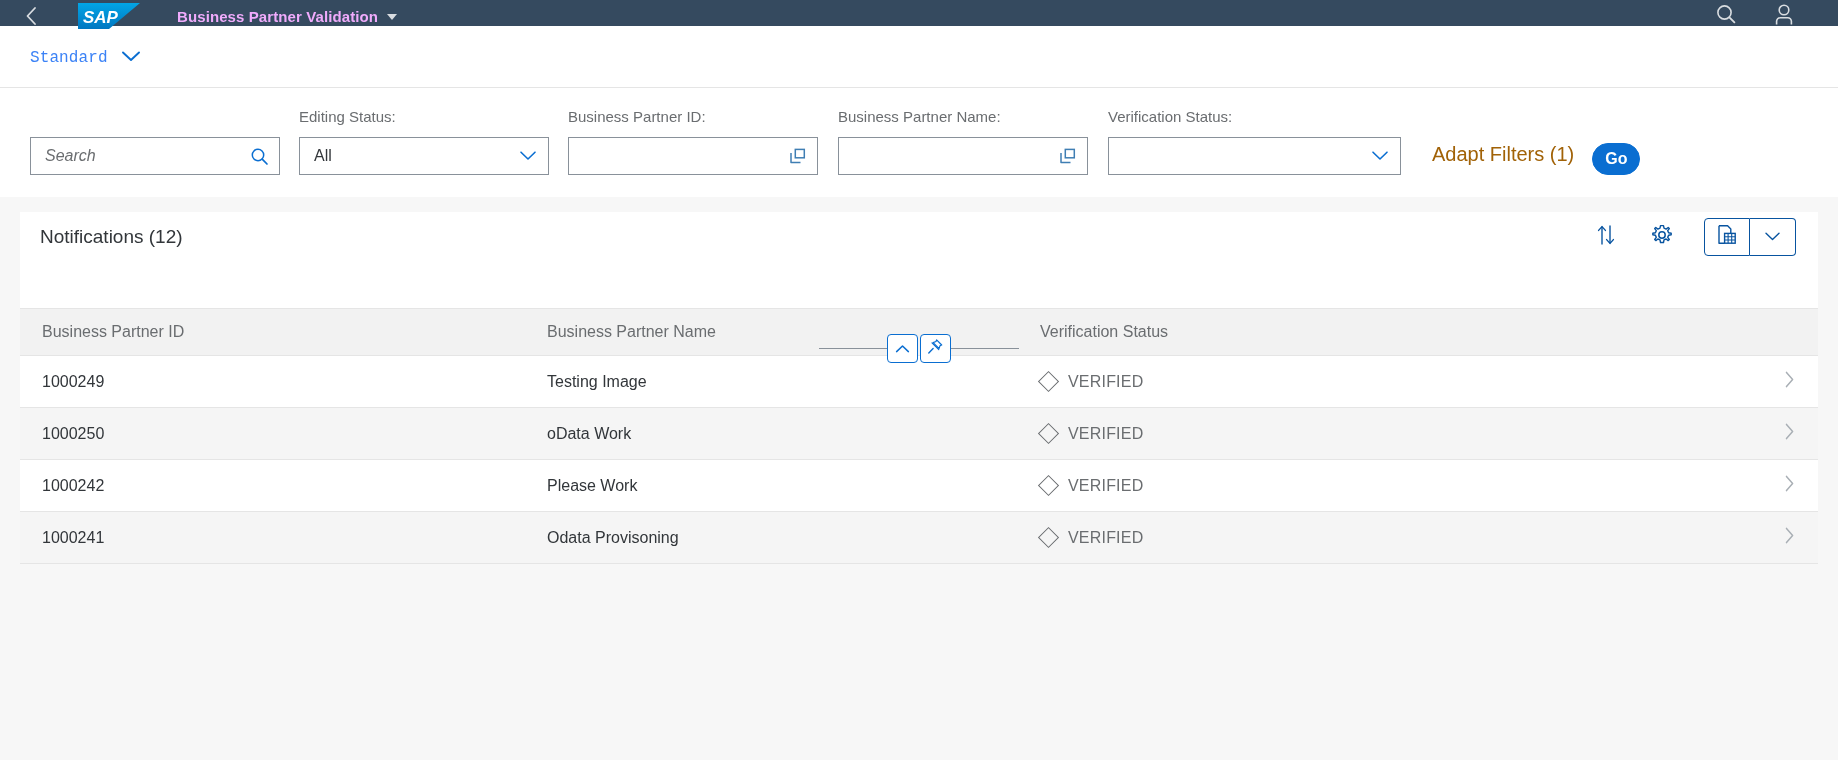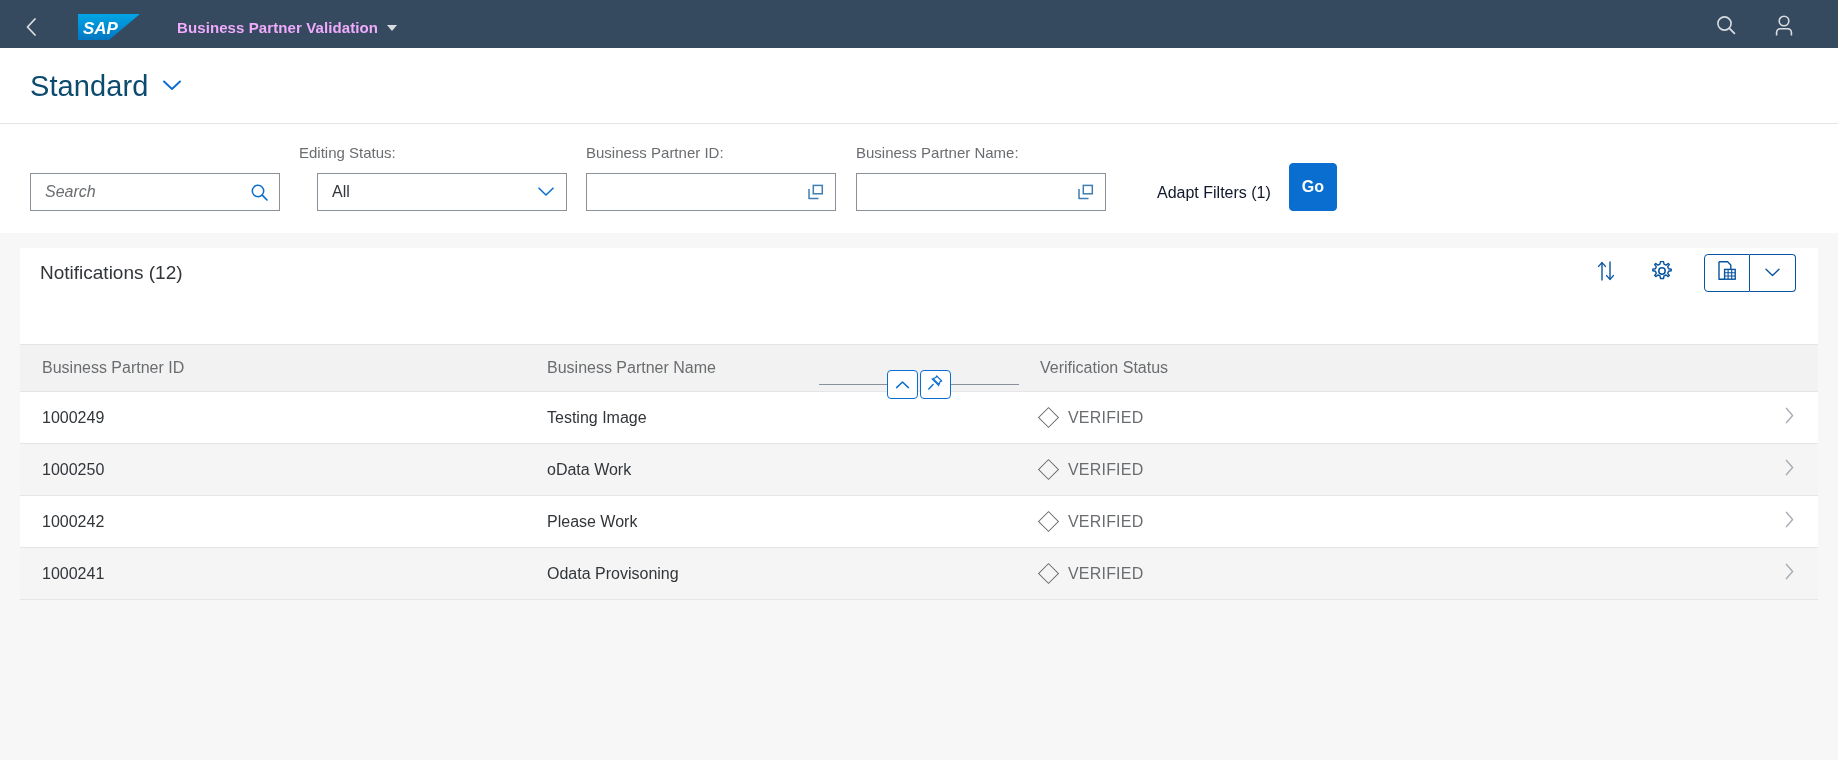--- a/index.html
+++ b/index.html
@@ -7,21 +7,21 @@
     margin: 0; padding: 0;
     width: 1838px; height: 760px;
     overflow: hidden;
     background: #f7f7f7;
     font-family: "Liberation Sans", sans-serif;
     -webkit-font-smoothing: antialiased;
   }
 
   
   .shellbar {
-    height: 48px;
+    height: 26px;
     background: #354a5f;
     display: flex;
     align-items: center;
     padding: 6px 14px 0 34px;
     position: relative;
   }
   .shell-back {
     width: 34px; height: 34px;
     display: flex; align-items: center; justify-content: center;
     cursor: pointer; flex: 0 0 auto;
@@ -72,24 +72,25 @@
   .page-header {
     background: #ffffff;
     padding: 22px 30px 20px 30px;
   }
   .variant {
     display: inline-flex; align-items: center;
     gap: 13px;
     cursor: pointer;
   }
   .variant-text {
-    font-size: 29px;
-    color: #0c4a6e;
+    font-size: 16px;
+    color: #3b82f6;
     font-weight: normal;
     letter-spacing: .1px;
+    font-family: Liberation Mono, monospace;
   }
   .chev-blue {
     display: block;
   }
 
   
   .filterbar {
     background: #ffffff;
     border-top: 1px solid #e5e5e5;
     padding: 0 0 0 0;
@@ -141,47 +142,47 @@
     margin-left: 6px;
   }
   .sel-value {
     font-size: 16px;
     color: #32363a;
     flex: 1 1 auto;
     white-space: nowrap;
   }
 
   .w-search  { width: 250px; }
-  .w-edit    { width: 250px; margin-left: 18px; }
+  .w-edit    { width: 250px; }
   .w-bpid    { width: 250px; }
   .w-bpname  { width: 250px; }
   .w-verif   { width: 293px; }
 
   .gap-a { width: 19px; }
   .gap-b { width: 19px; }
   .gap-c { width: 20px; }
   .gap-d { width: 20px; }
 
   .adapt-filters {
     margin-left: 31px;
-    font-size: 16px;
-    color: #0f172a;
+    font-size: 20px;
+    color: #a16207;
     cursor: pointer;
     white-space: nowrap;
     padding-bottom: 9px;
   }
   .go-btn {
     margin-left: 18px;
     background: #0a6ed1;
     color: #ffffff;
     font-size: 16px;
     font-weight: bold;
     border: 1px solid #0a6ed1;
-    border-radius: 4px;
-    height: 48px;
+    border-radius: 16px;
+    height: 32px;
     min-width: 46px;
     padding: 0 12px;
     cursor: pointer;
     font-family: "Liberation Sans", sans-serif;
   }
   .fb-toggle-wrap {
     position: absolute;
     left: 0; right: 0;
     top: 246px;
     display: flex;
@@ -431,20 +432,31 @@
           <svg width="19" height="19" viewBox="0 0 19 19" fill="none">
             <path d="M3 6 v9.5 h9.5" stroke="#3f7eb3" stroke-width="1.5" fill="none" stroke-linejoin="round"></path>
             <rect x="7.3" y="2.4" width="9" height="8.4" stroke="#3f7eb3" stroke-width="1.5" fill="none"></rect>
           </svg>
         </span>
       </div>
     </div>
 
     <div class="gap-d"></div>
 
+    <div class="filter-item">
+      <div class="filter-label">Verification Status:</div>
+      <div class="input-shell w-verif">
+        <span class="sel-value"></span>
+        <span class="inline-icon">
+          <svg width="18" height="12" viewBox="0 0 18 12" fill="none">
+            <path d="M2 2.2 L9 9 L16 2.2" stroke="#0a6ed1" stroke-width="1.6" fill="none" stroke-linecap="round" stroke-linejoin="round"></path>
+          </svg>
+        </span>
+      </div>
+    </div>
 
     <div class="adapt-filters">Adapt Filters (1)</div>
 
     <button class="go-btn">Go</button>
   </div>
 
   <div class="fb-toggle-wrap">
     <div class="fb-line"></div>
     <div class="fb-btns">
       <div class="fb-btn">

